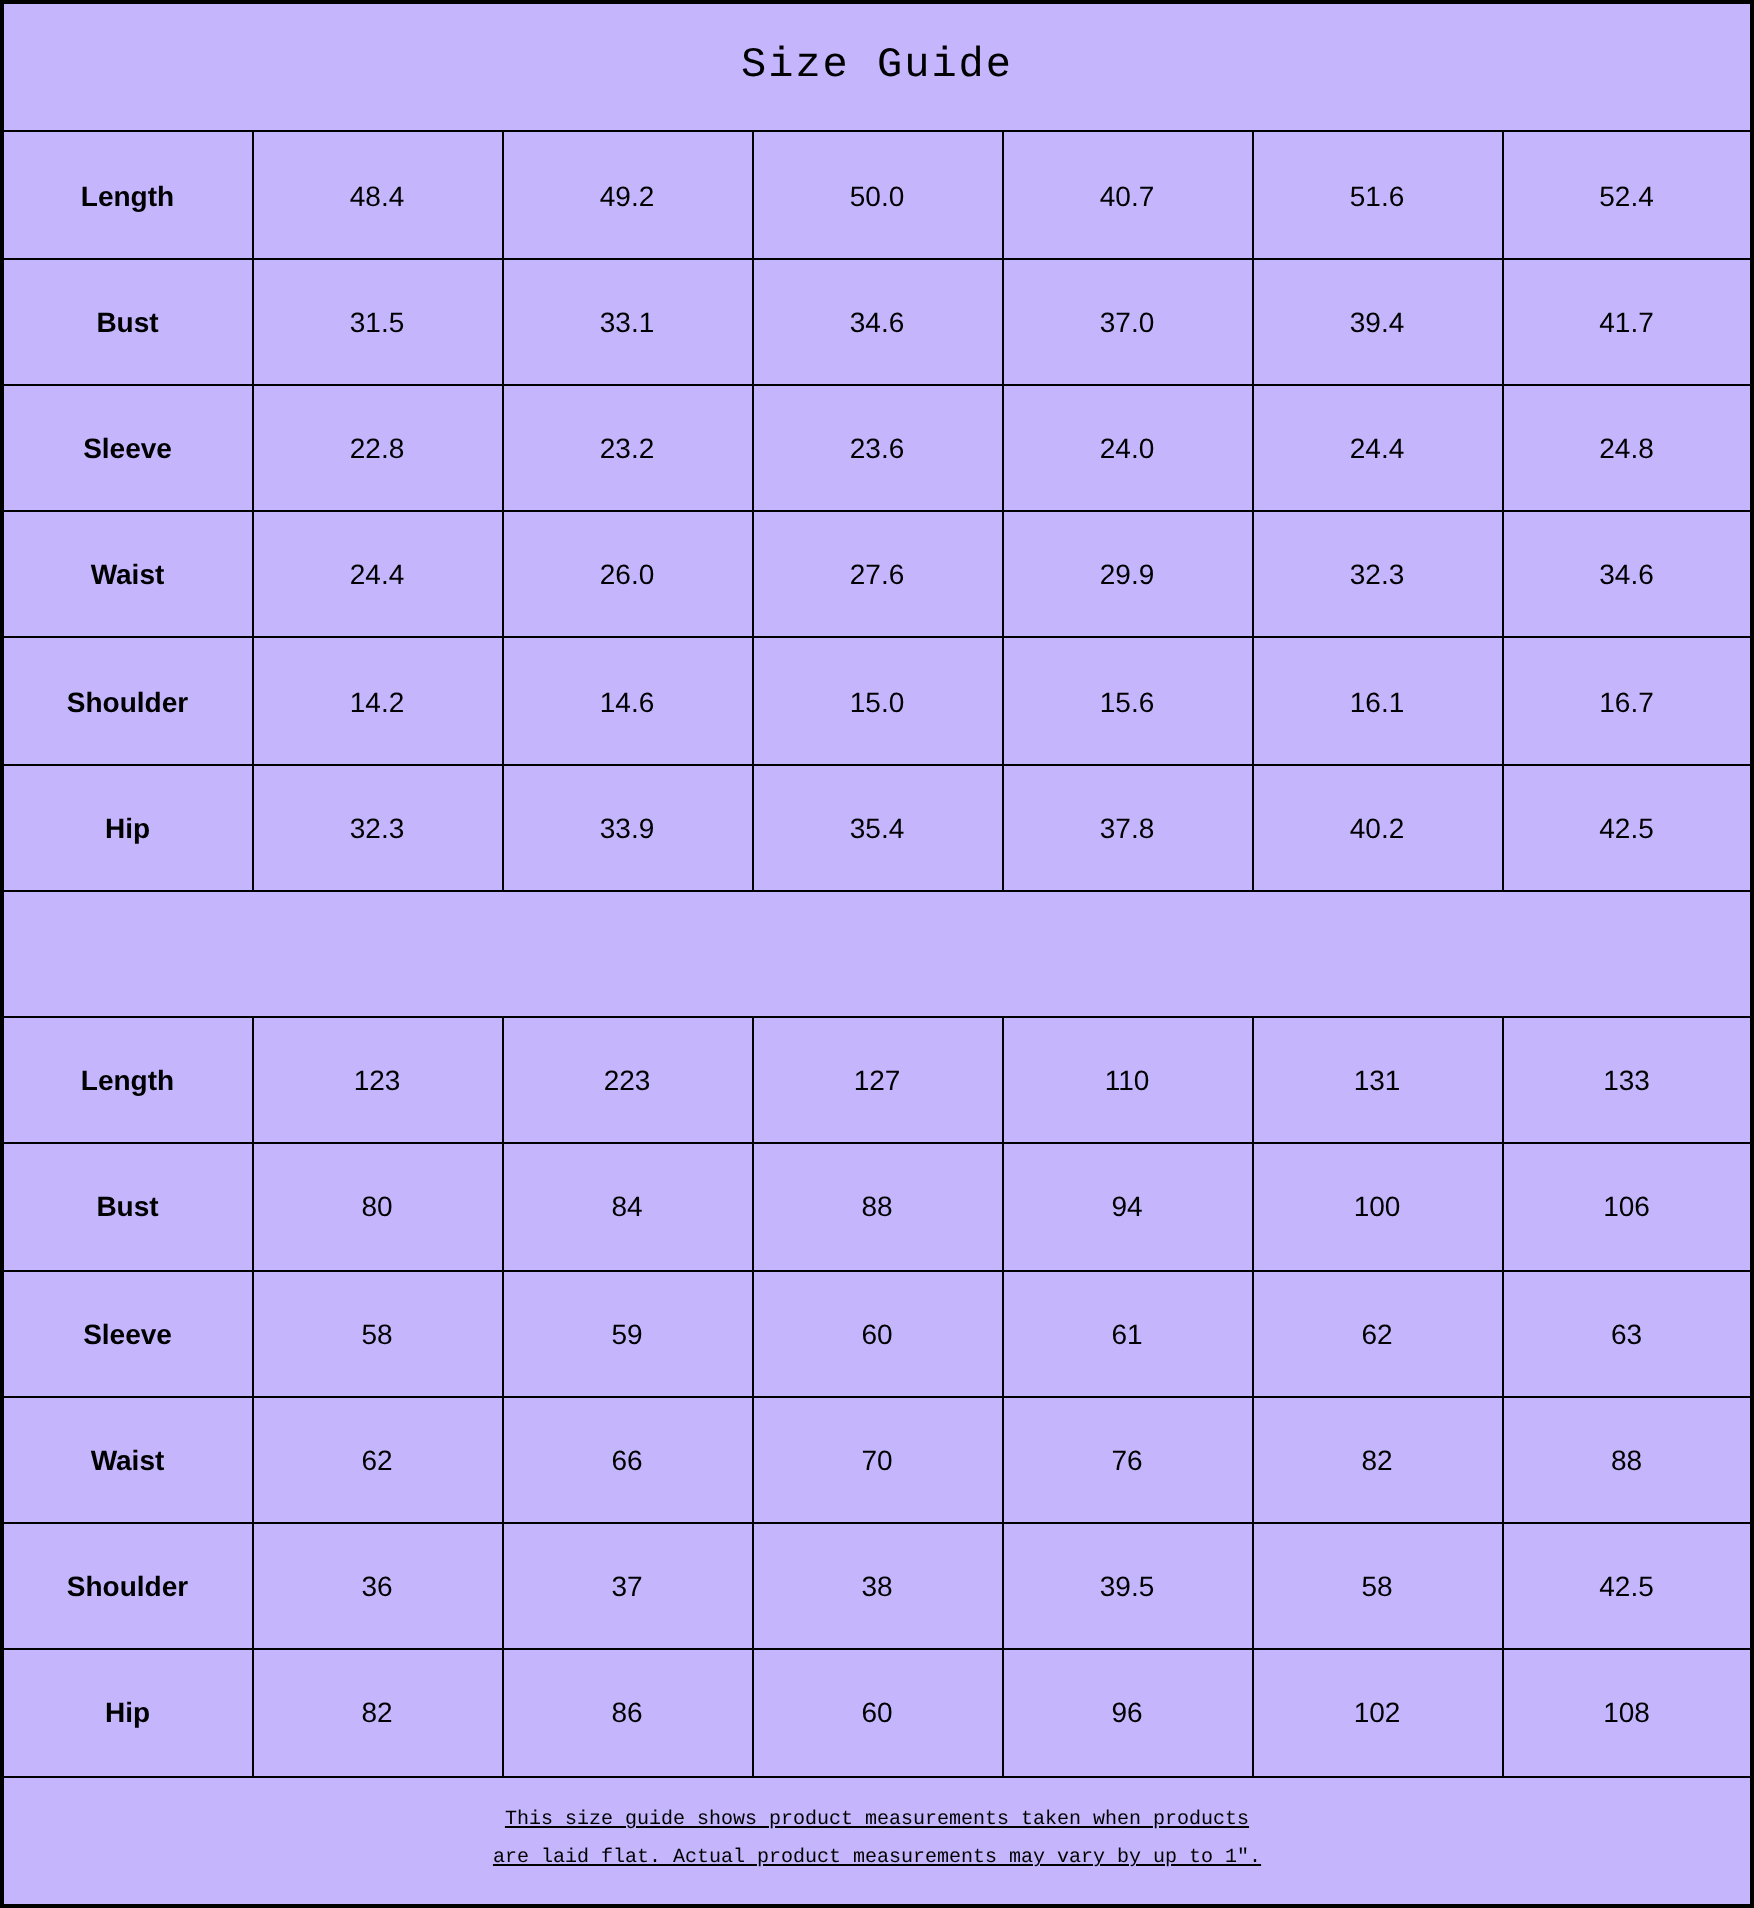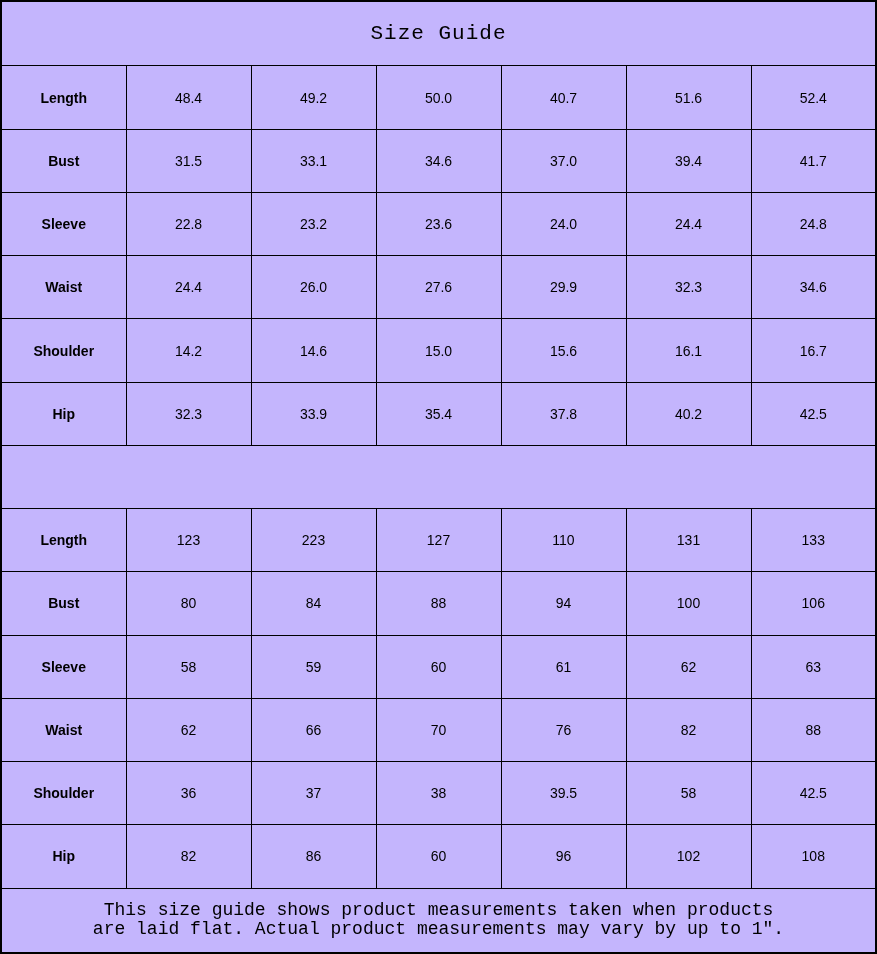--- a/index.html
+++ b/index.html
@@ -49,22 +49,23 @@
   }
   tr.data-row td.row-label {
     font-weight: bold;
   }
   tr.spacer-row td {
     height: 54px;
   }
   tr.footer-row td {
     height: 55px;
     font-family: "Liberation Mono", "DejaVu Sans Mono", monospace;
-    font-size: 18px;
+    font-size: 10px;
     line-height: 19px;
+    text-decoration: underline;
   }
 </style>
 </head>
 <body>
 
 <div class="page">
   <table class="size-guide">
     <tbody id="table-body">
         <tr class="title-row">
           <td colspan="7">Size Guide</td>

